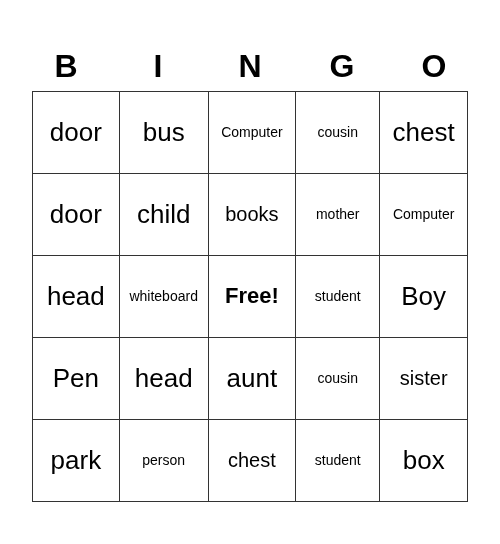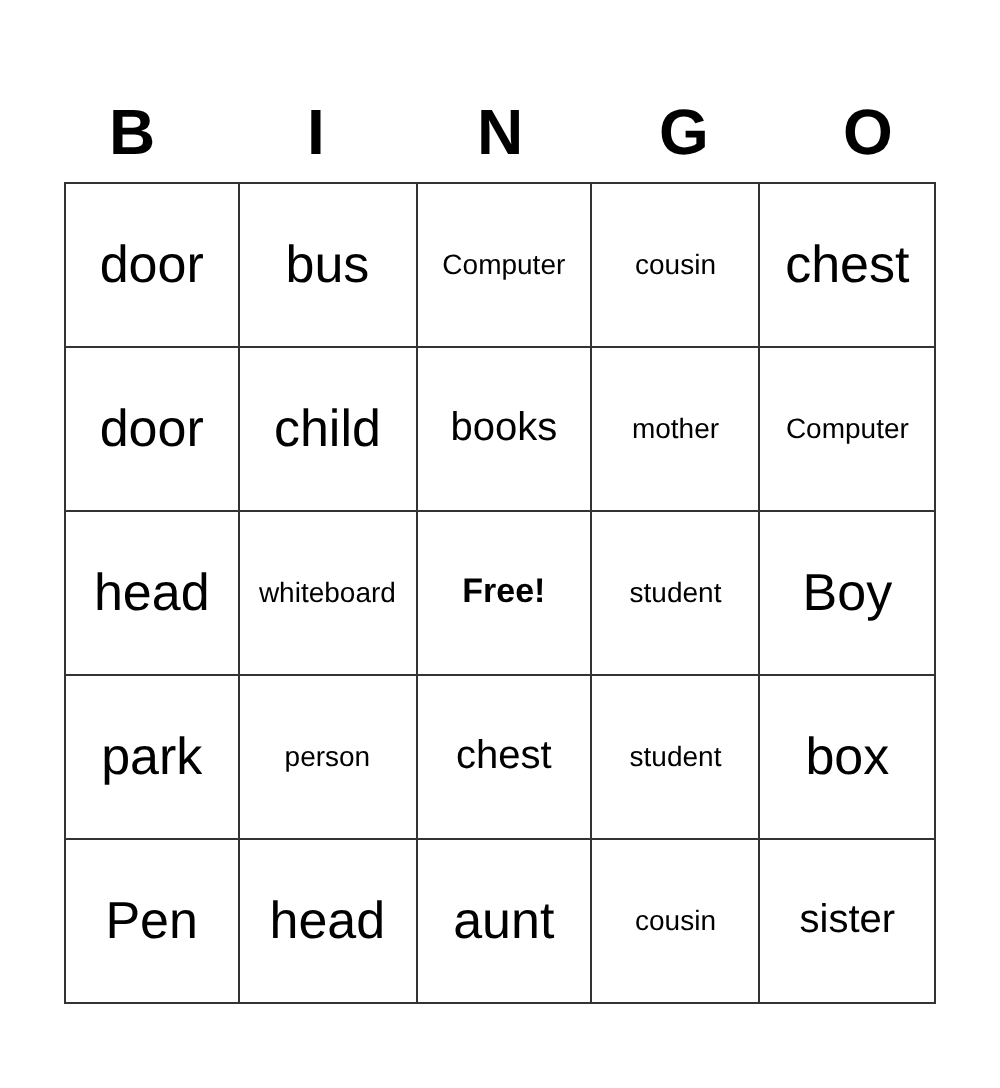--- a/index.html
+++ b/index.html
@@ -64,21 +64,21 @@
       font-weight: normal;
       margin-top: 43px;
     }
 
     .cell-small {
       font-size: 14px;
       font-weight: normal;
     }
 
     .cell-free {
-      font-size: 17px;
+      font-size: 22px;
       font-weight: bold;
     }
   </style>
 </head>
 <body>
 
 <div class="bingo-container">
   <div class="bingo-header">
   <div class="bingo-header-cell">B</div>
       <div class="bingo-header-cell">I</div>
@@ -107,28 +107,28 @@
           <td class="cell-small">Computer</td>
         </tr>
         <tr>
           <td class="cell-large">head</td>
           <td class="cell-small">whiteboard</td>
           <td class="cell-free">Free!</td>
           <td class="cell-small">student</td>
           <td class="cell-large">Boy</td>
         </tr>
         <tr>
+          <td class="cell-large">Pen</td>
+          <td class="cell-large">head</td>
+          <td class="cell-large">aunt</td>
+          <td class="cell-small">cousin</td>
+          <td class="cell-medium">sister</td>
+        </tr>
+        <tr>
           <td class="cell-large">park</td>
           <td class="cell-small">person</td>
           <td class="cell-medium">chest</td>
           <td class="cell-small">student</td>
           <td class="cell-large">box</td>
         </tr>
-        <tr>
-          <td class="cell-large">Pen</td>
-          <td class="cell-large">head</td>
-          <td class="cell-large">aunt</td>
-          <td class="cell-small">cousin</td>
-          <td class="cell-medium">sister</td>
-        </tr>
       </tbody>
   </table>
 </div>
 
 </body></html>

